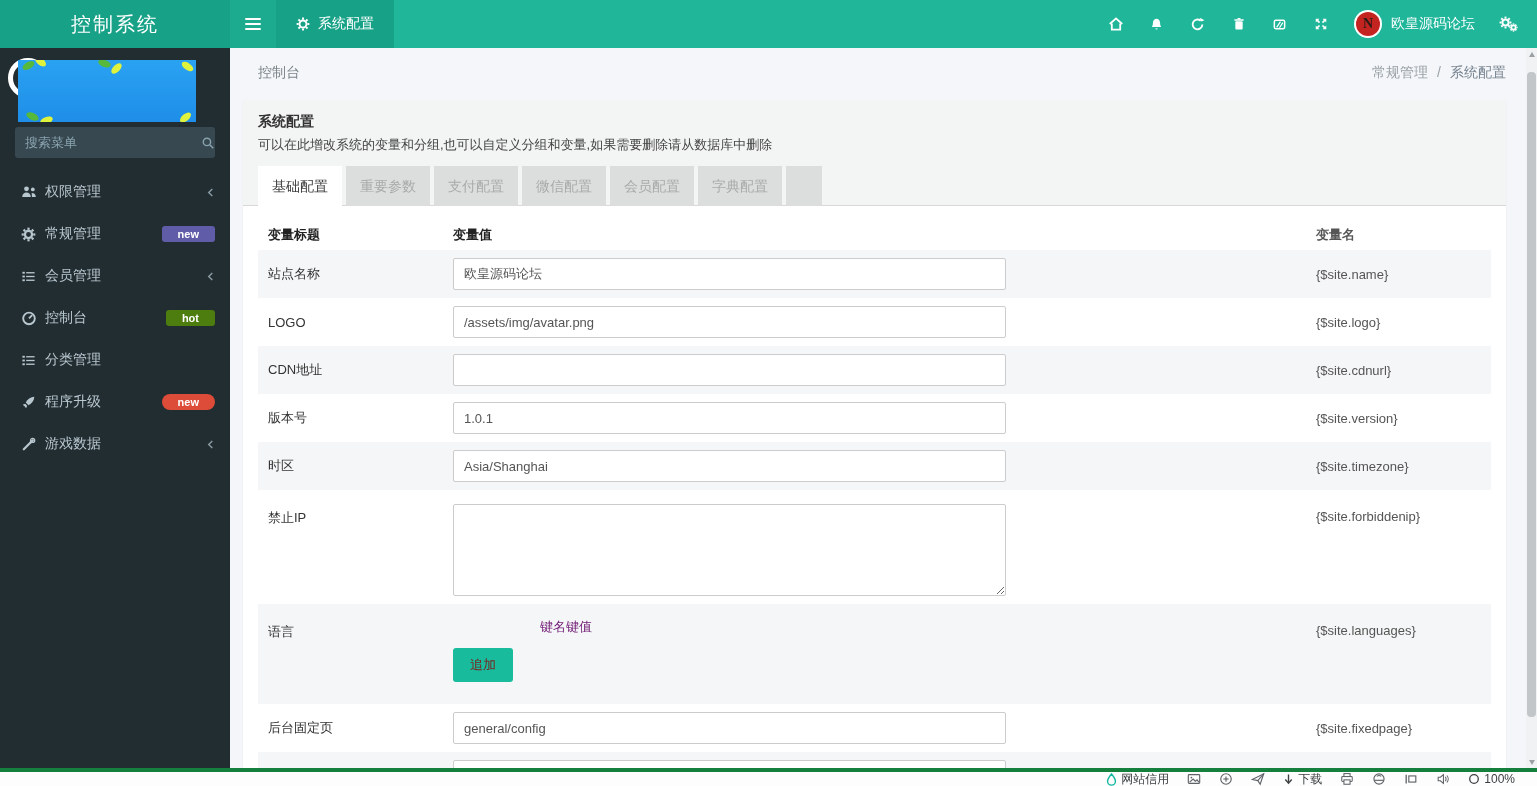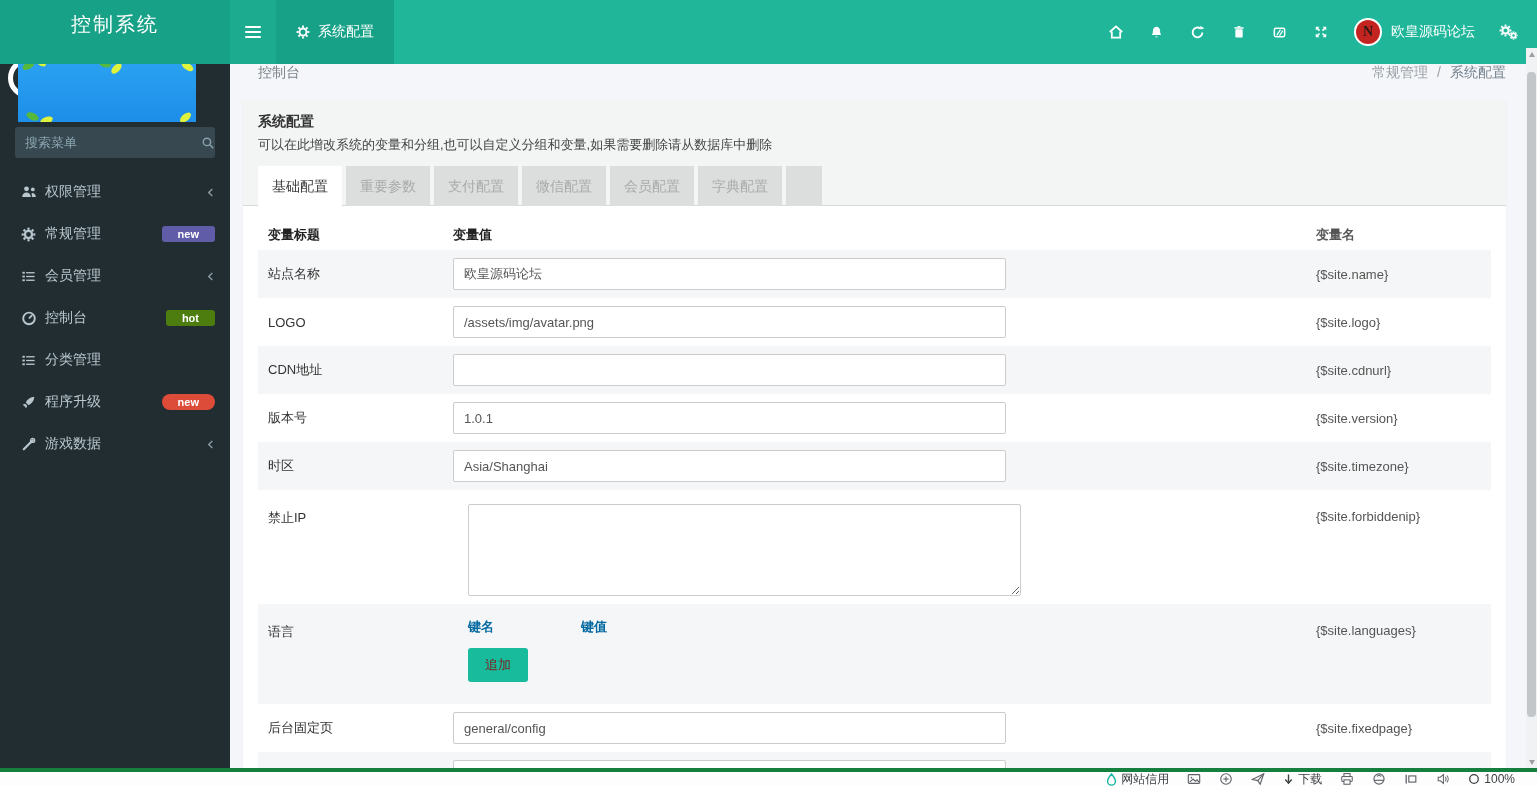--- a/index.html
+++ b/index.html
@@ -1,20 +1,20 @@
 <!DOCTYPE html>
 <html><head>
 <meta charset="utf-8">
 <style>
   * { box-sizing: border-box; margin: 0; padding: 0; }
   html,body { width:1537px; height:786px; overflow:hidden; }
   body { font-family:"Liberation Sans","DejaVu Sans",sans-serif; background:#f4f6f9; position:relative; font-size:13px; }
 
   
-  .navbar { position:absolute; top:0; left:0; width:1537px; height:64px; background:#1fb69a; display:flex; align-items:stretch; z-index:50; }
+  .navbar { position:absolute; top:0; left:0; width:1537px; height:48px; background:#1fb69a; display:flex; align-items:stretch; z-index:50; }
   .brand { width:230px; background:#17a287; color:#fff; font-size:20px; line-height:48px; text-align:center; letter-spacing:2px; flex:none; }
   .hamburger { width:46px; background:#1cab8f; display:flex; flex-direction:column; justify-content:center; align-items:center; gap:3px; cursor:pointer; flex:none; }
   .hamburger i { display:block; width:16px; height:2px; background:#fff; border-radius:1px; }
   .nav-tab { background:#17a287; color:#fff; display:flex; align-items:center; gap:8px; padding:0 20px; font-size:14px; cursor:pointer; flex:none; }
   .nav-right { margin-left:auto; display:flex; align-items:stretch; padding-right:8px; }
   .ni { width:41px; display:flex; align-items:center; justify-content:center; color:#fff; cursor:pointer; }
   .nav-user { display:flex; align-items:center; gap:9px; padding:0 13px; color:#fff; font-size:14px; cursor:pointer; }
   .avatar { width:28px; height:28px; border-radius:50%; background:#fff; display:flex; align-items:center; justify-content:center; flex:none; }
   .avatar b { width:24px; height:24px; border-radius:50%; background:#c4241f; color:#2b1a17; display:flex; align-items:center; justify-content:center; font-size:14px; font-family:"Liberation Serif",serif; }
 
@@ -52,25 +52,25 @@
   .tab.active { background:#fff; color:#3c3c3c; height:41px; margin-bottom:-1px; z-index:2; position:relative; }
   .tab.mini { width:36px; padding:0; }
 
   .tbl { padding:0 15px 40px; margin-top:14px; }
   .thead { display:flex; height:30px; align-items:center; font-weight:bold; font-size:13px; color:#222; }
   .col-t { width:195px; padding-left:10px; flex:none; }
   .col-v { flex:1; }
   .col-n { width:175px; flex:none; color:#555; }
   .trow { display:flex; align-items:center; min-height:48px; padding:8px 0; font-size:13px; color:#333; }
   .trow.striped { background:#f5f6f7; }
-  .trow.tal { align-items:flex-start; padding-top:14px;gap:15px; }
+  .trow.tal { align-items:flex-start; padding-top:14px; }
   .trow.tal .col-t, .trow.tal .col-n { padding-top:5px; }
   .tinput { width:553px; height:32px; border:1px solid #ccc; border-radius:2px; padding:0 10px; font-size:13px; color:#555; outline:none; background:#fff; }
   .tarea { width:553px; height:92px; border:1px solid #ccc; border-radius:2px; padding:6px 10px; font-size:13px; color:#555; outline:none; resize:both; display:block; }
-  .kv-head { display:flex; font-weight:bold; color:#0369a1; font-size:13px; }
+  .kv-head { display:flex; font-weight:normal; color:#701a75; font-size:13px;text-align:right; }
   .kv-key { width:113px; }
   .btn-append { margin-top:12px; display:inline-block; background:#18bc9c; color:#7f1d1d; border:none; border-radius:3px; padding:8px 17px; font-size:13px; cursor:pointer; margin-bottom:14px; }
 
   
   .statusbar { position:absolute; left:0; right:0; bottom:0; height:18px; background:#fdfdfd; border-top:4px solid #15803d; display:flex; align-items:center; justify-content:flex-end; gap:18px; padding-right:22px; font-size:12px; color:#3c4043; z-index:60; }
   .sb-item { display:flex; align-items:center; gap:4px; color:#5f6368; cursor:pointer; }
   .sb-item span { color:#3c4043; }
 
   
   .scroll { position:absolute; right:0; top:48px; bottom:18px; width:11px; background:#f1f2f3; z-index:55; }

